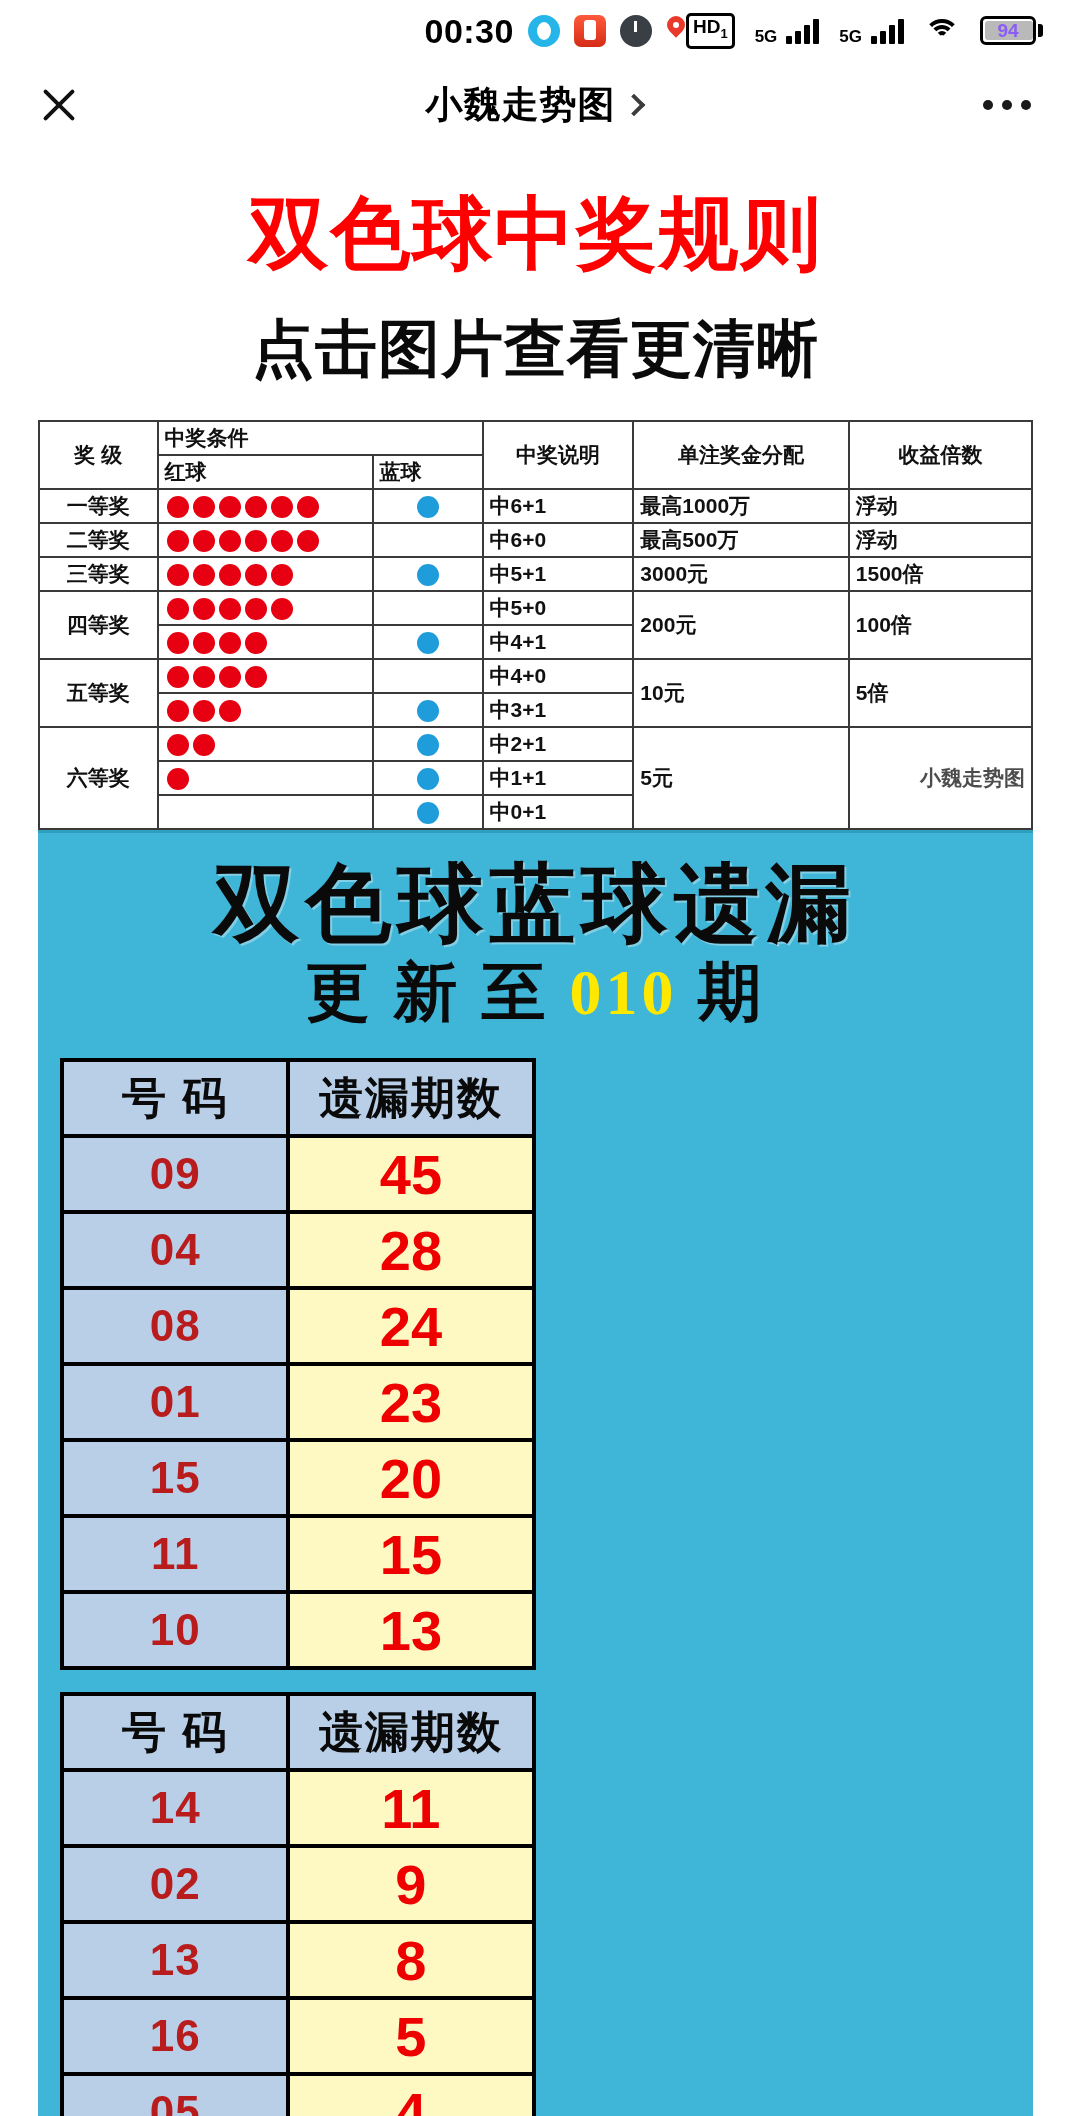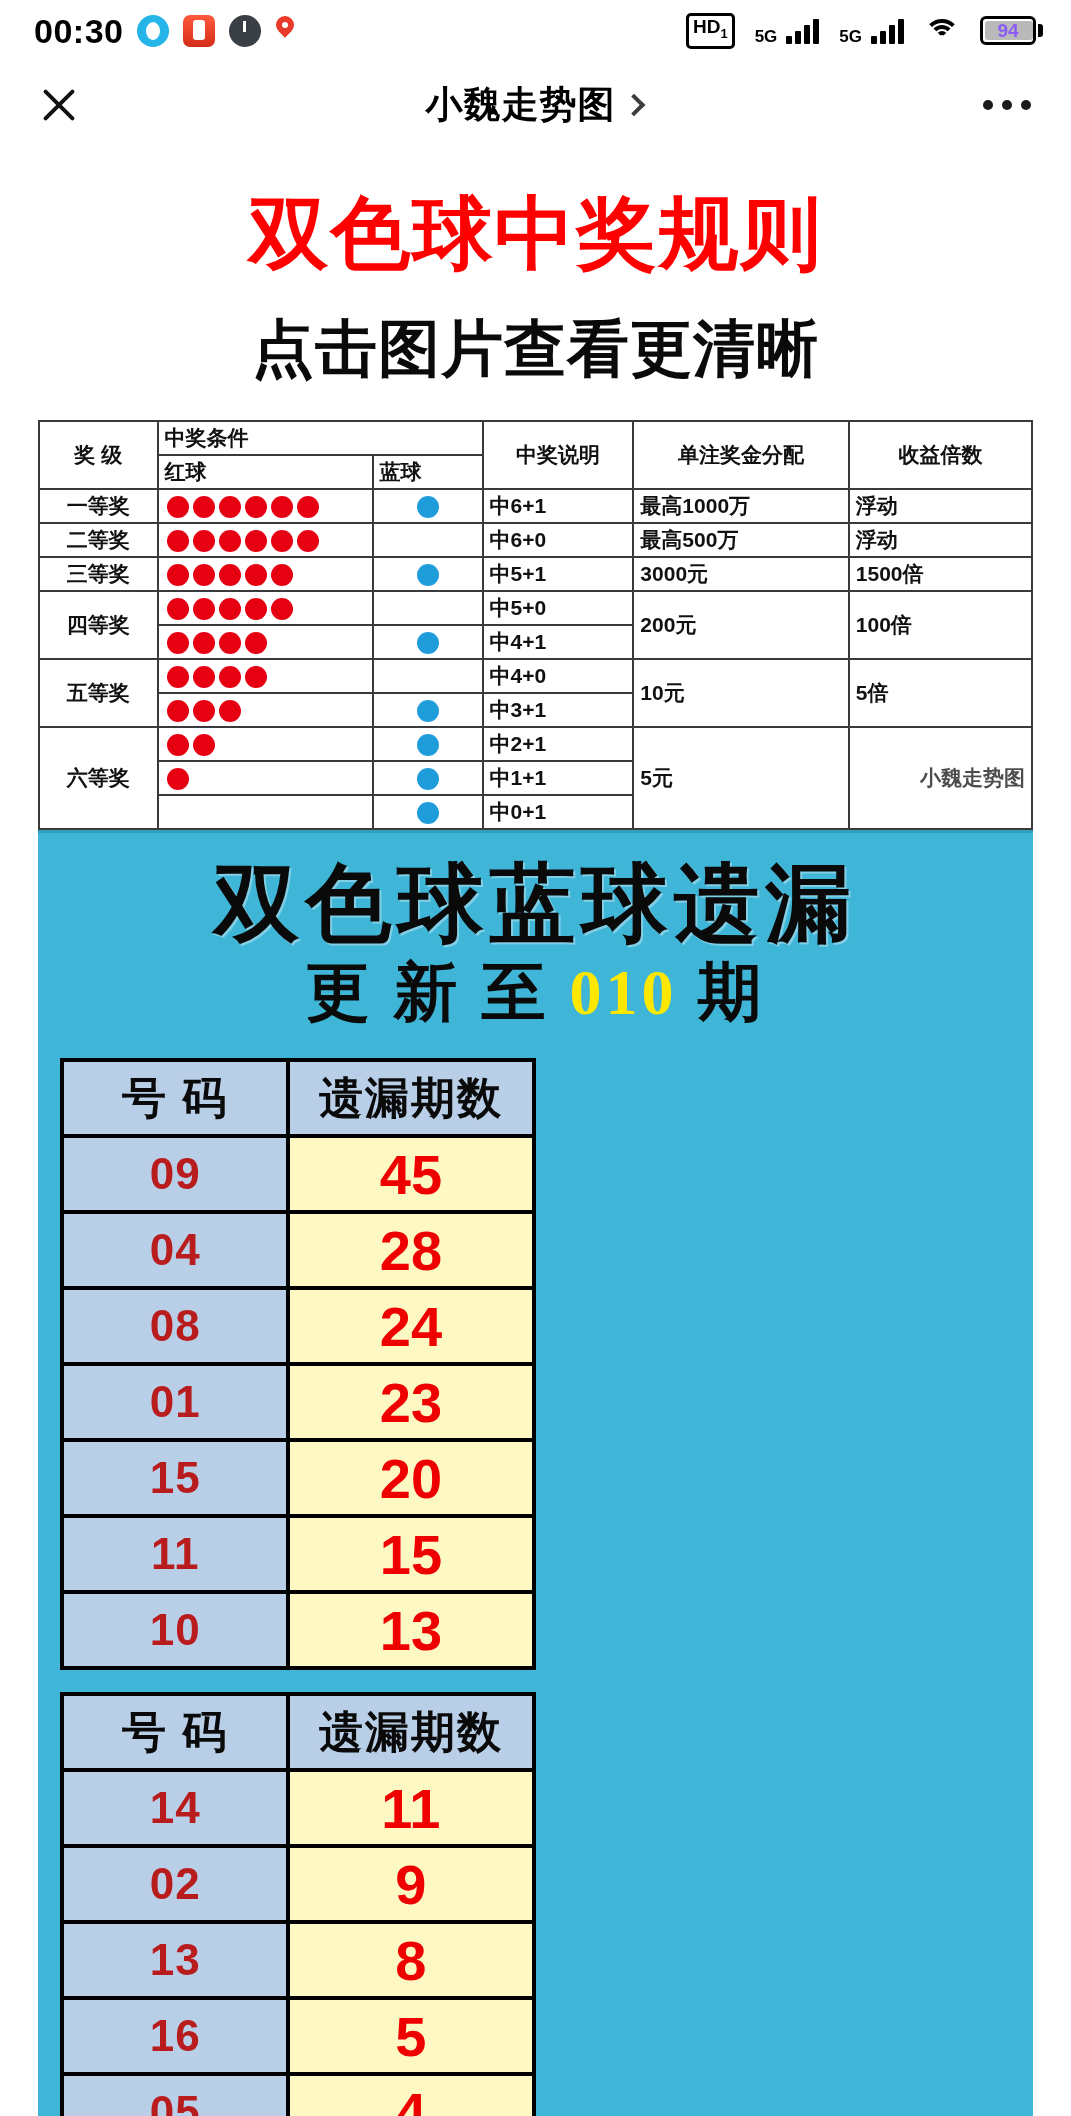--- a/index.html
+++ b/index.html
@@ -9,21 +9,21 @@
     background: #ffffff;
     font-family: "Liberation Sans", sans-serif;
     overflow: hidden;
   }
 
   
   .statusbar {
     height: 62px;
     display: flex;
     align-items: center;
-    justify-content: space-between;
+    justify-content: flex-end;
     padding: 0 28px 0 34px;
   }
   .sb-left { display: flex; align-items: center; gap: 14px; }
   .sb-clock { font-size: 34px; font-weight: 700; color: #000; letter-spacing: 0.5px; }
   .sb-ic { width: 32px; height: 32px; border-radius: 50%; display: inline-block; }
   .ic-blue { background: #26b5e8; position: relative; }
   .ic-blue::after { content:""; position:absolute; left:9px; top:7px; width:14px; height:18px; border-radius:50%; background:#fff; }
   .ic-red { background: linear-gradient(#ff5a3c,#d42c17); border-radius: 7px; position: relative; }
   .ic-red::after { content:""; position:absolute; left:10px; top:5px; width:12px; height:20px; background:#fff; border-radius:3px; }
   .ic-dark { background: #3a3f45; position: relative; }

